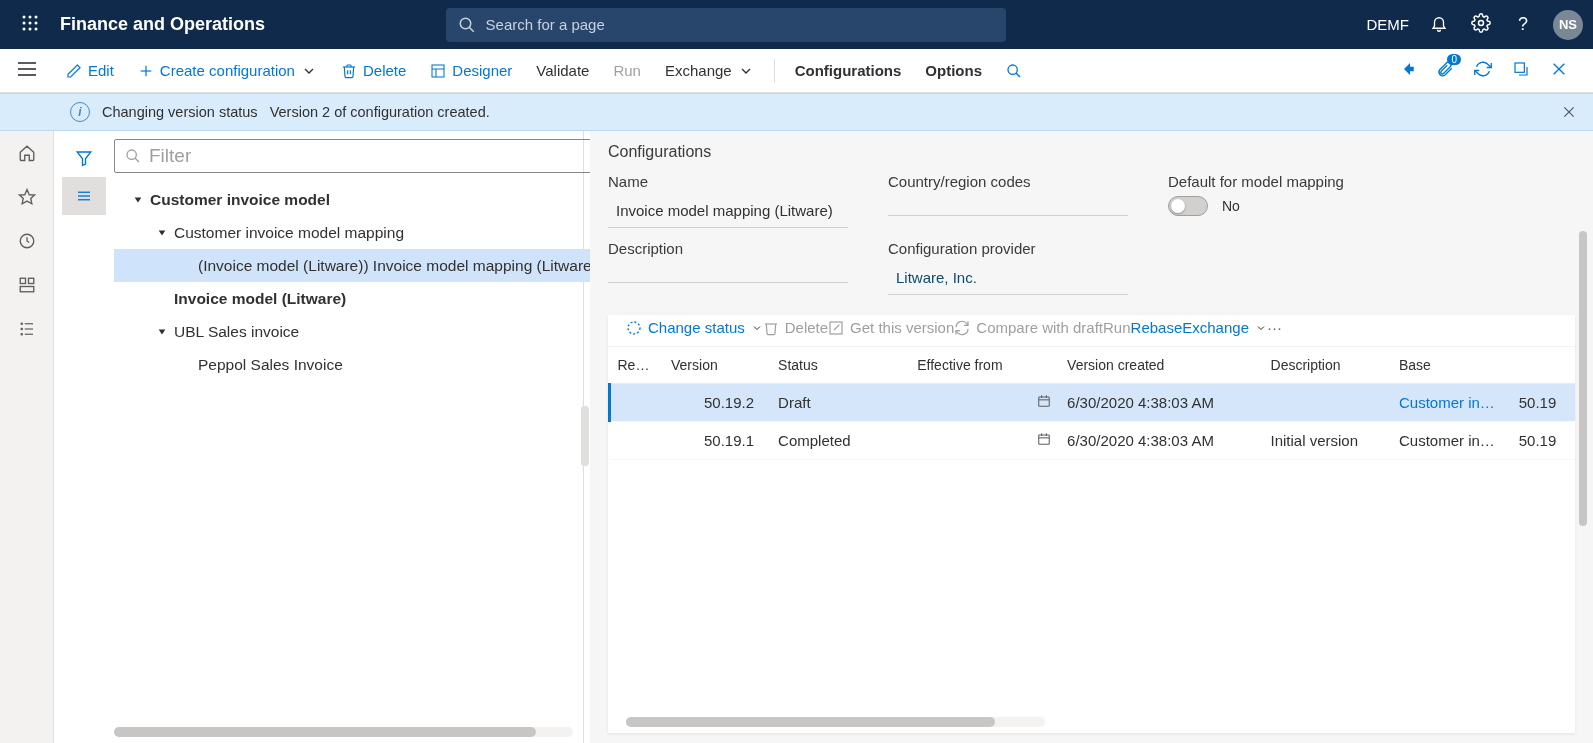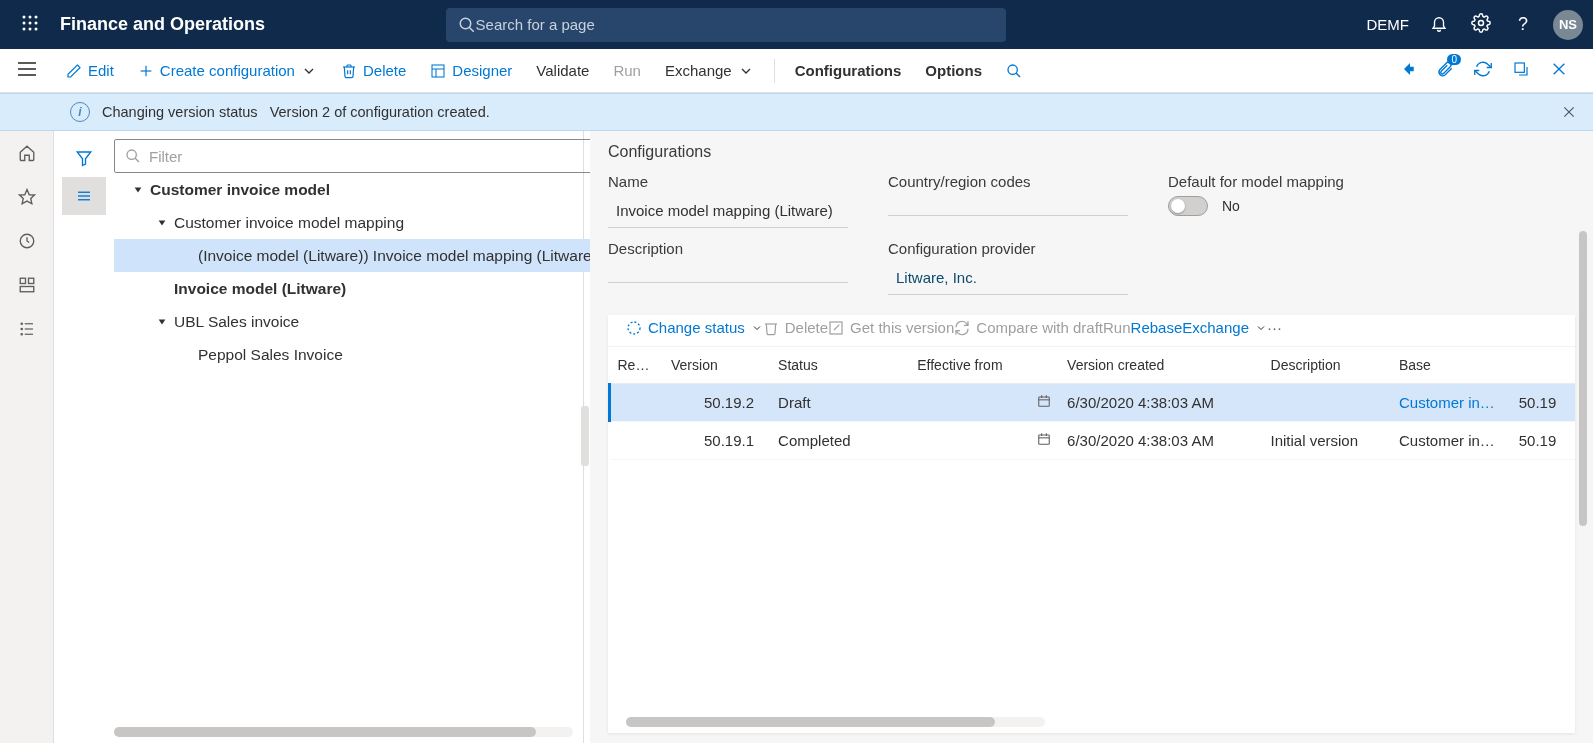--- a/index.html
+++ b/index.html
@@ -4,21 +4,21 @@
 <style>
   * { box-sizing: border-box; margin: 0; padding: 0; }
   body { font-family: "Segoe UI", Arial, sans-serif; font-size: 14px; color: #323130; background: #fff; overflow: hidden; }
   
   
   .top-header { height: 49px; background: #0f2a4a; color: #fff; display: flex; align-items: center; padding: 0 10px; }
   .waffle { width: 40px; text-align: center; font-size: 16px; cursor: pointer; }
   .brand { font-size: 18px; font-weight: 600; margin-left: 10px; }
   .search-wrap { flex: 0 0 560px; margin: 0 auto; }
   .search-box { display: flex; align-items: center; background: #28456b; border-radius: 4px; height: 34px; padding: 0 12px; color: #c8d1dc; }
-  .search-box input { background: transparent; border: none; outline: none; color: #fff; font-size: 15px; flex: 1; margin-left: 0; }
+  .search-box input { background: transparent; border: none; outline: none; color: #fff; font-size: 15px; flex: 1; margin-left: 10px; }
   .search-box input::placeholder { color: #c8d1dc; }
   .hdr-right { display: flex; align-items: center; gap: 18px; margin-left: auto; }
   .hdr-icon { width: 24px; text-align: center; cursor: pointer; }
   .avatar { width: 30px; height: 30px; border-radius: 50%; background: #7a8896; display: flex; align-items: center; justify-content: center; font-size: 13px; font-weight: 600; }
 
   
   .cmd-bar { height: 44px; border-bottom: 1px solid #e1dfdd; display: flex; align-items: center; padding: 0 8px 0 0; background: #fff; }
   .hamburger { width: 54px; text-align: center; font-size: 17px; color: #323130; cursor: pointer; }
   .cmd-item { display: flex; align-items: center; padding: 0 12px; height: 100%; font-size: 15px; color: #0078d4; cursor: pointer; gap: 6px; }
   .cmd-item.black { color: #323130; }
@@ -40,23 +40,23 @@
   .left-rail { width:54px; background:#f3f2f1; border-right:1px solid #e1dfdd; display:flex; flex-direction:column; align-items:center; padding-top: 0; }
   .rail-icon { width:54px; height:44px; display:flex; align-items:center; justify-content:center; color:#605e5c; cursor:pointer; font-size:17px; }
 
   
   .tree-panel { width: 530px; border-right:1px solid #e1dfdd; display:flex; flex-direction:column; padding: 8px 10px 10px 0; background:#fff; }
   .tree-tools { display:flex; gap:8px; padding-left:8px; align-items:flex-start; }
   .tool-col { width:44px; display:flex; flex-direction:column; }
   .tool-btn { width:44px; height:38px; display:flex; align-items:center; justify-content:center; color:#0078d4; cursor:pointer; }
   .tool-btn.active { background:#e1dfdd; }
   .filter-input { flex:1; height:34px; border:1px solid #8a8886; border-radius:2px; display:flex; align-items:center; padding:0 10px; gap:8px; margin-right:4px; }
-  .filter-input input { border:none; outline:none; flex:1; font-size:15px; }
+  .filter-input input { border:none; outline:none; flex:1; font-size:19px; }
   .filter-input input::placeholder { color:#a19f9d; }
-  .tree { margin-top:0; padding-left:0; overflow:auto; }
+  .tree { margin-top:10px; padding-left:0; overflow:auto; }
   .tree-row { display:flex; align-items:center; height:33px; font-size:15.5px; cursor:pointer; white-space:nowrap; }
   .tree-row.bold { font-weight:600; }
   .tree-row.sel { background:#cfe4fa; }
   .caret { width:16px; display:inline-flex; justify-content:center; margin-right:4px; }
 
   
   .details { flex:1; background:#f6f6f6; display:flex; flex-direction:column; padding: 12px 18px 10px 18px; overflow:hidden; }
   .dt-title { font-size:16px; color:#3b3a39; margin-bottom:12px; }
   .field-row { display:flex; gap:40px; margin-bottom:6px; }
   .field { flex:0 0 240px; }

